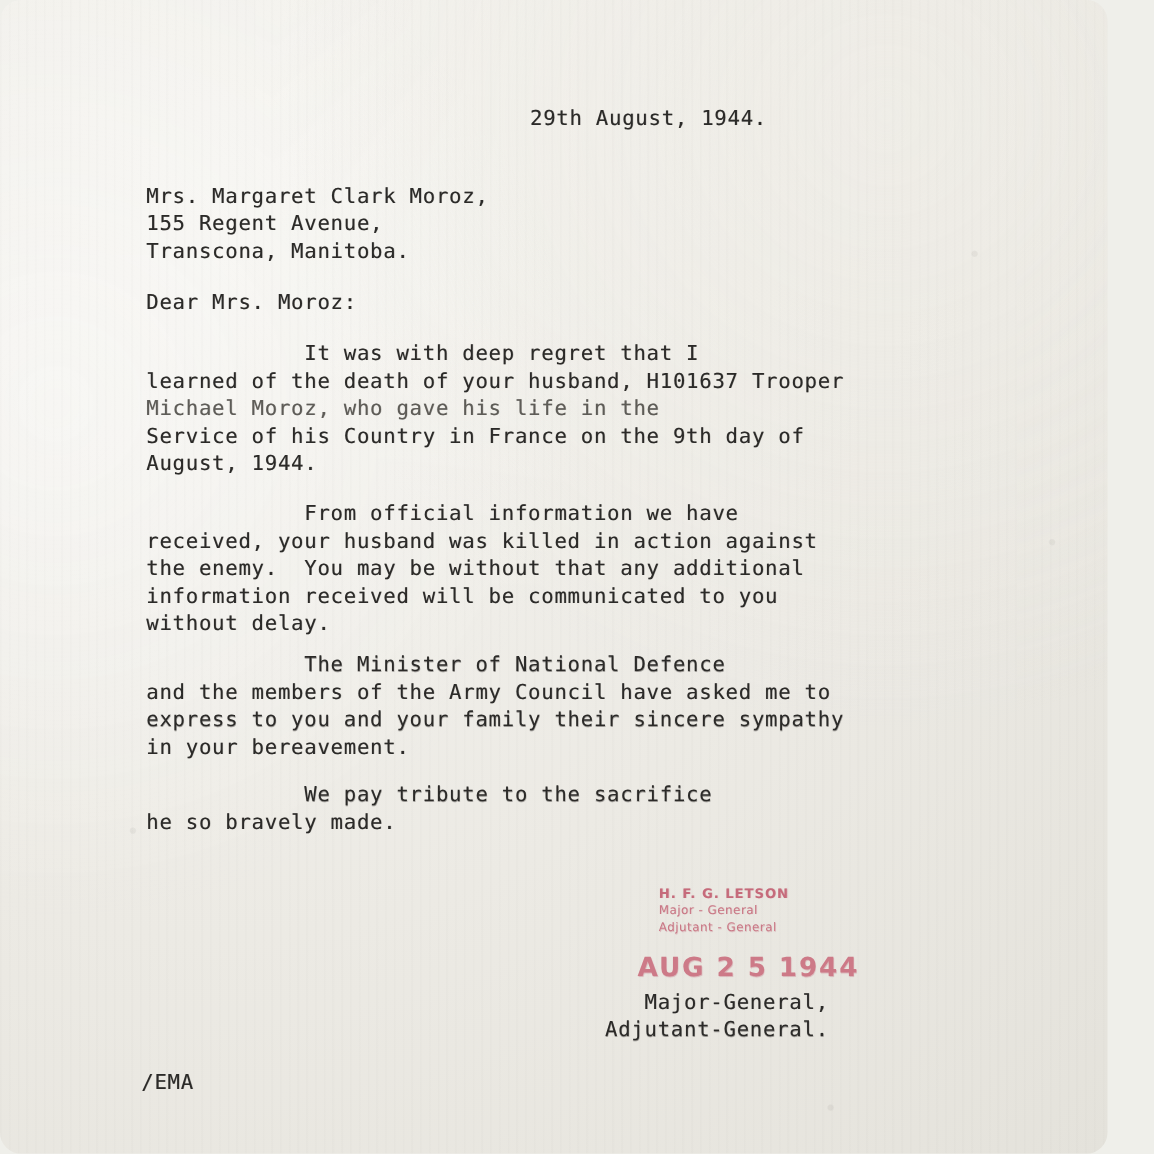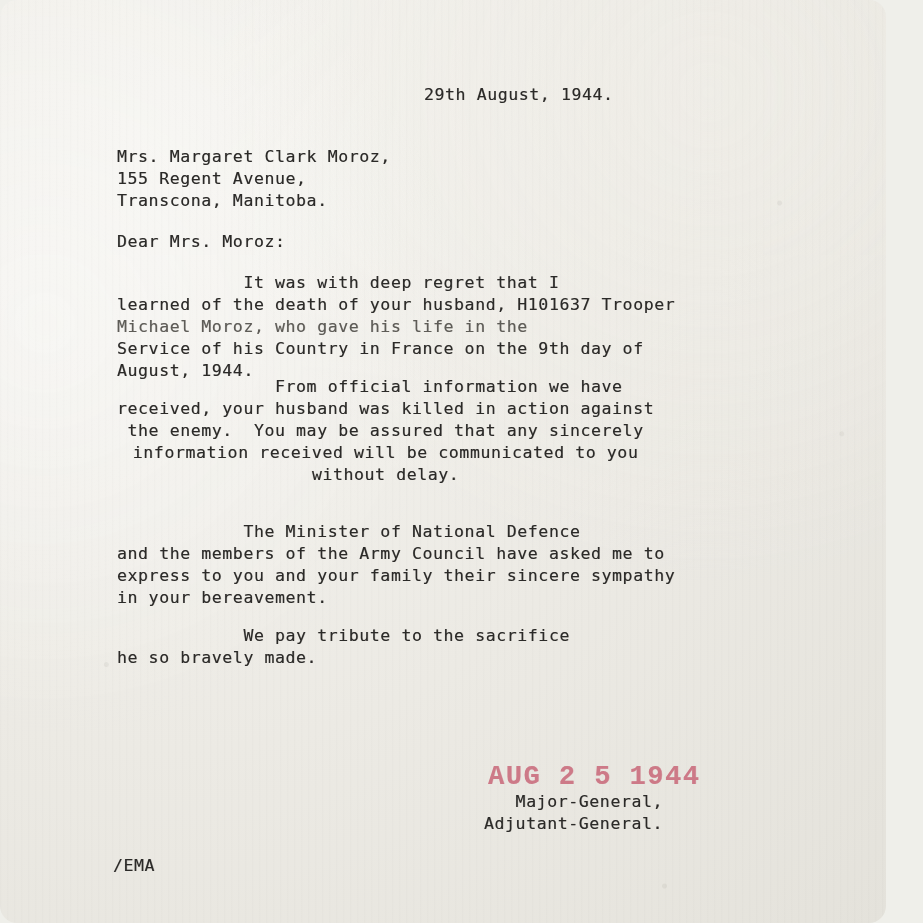--- a/index.html
+++ b/index.html
@@ -65,21 +65,21 @@
       0.4px 0.3px 0 rgba(60,58,54,0.35),
       -0.3px 0.2px 0 rgba(60,58,54,0.18);
     z-index: 3;
   }
   .faded { color: #4a4843; opacity: 0.88; }
 
   #date-line        { left: 424px; top: 84px; }
   #addressee        { left: 117px; top: 146px; }
   #salutation       { left: 117px; top: 231px; }
   #para-1           { left: 117px; top: 272px; }
-  #para-2           { left: 117px; top: 376px; text-align: center; }
+  #para-2           { left: 117px; top: 400px; }
   #para-3           { left: 117px; top: 521px; }
   #para-4           { left: 117px; top: 625px; }
   #closing          { left: 489px; top: 689px; }
   #signature-block  { left: 484px; top: 791px; text-align: left; }
   #initials         { left: 113px; top: 855px; }
 
   .stamp {
     position: absolute;
     color: #c0566a;
     font-family: "DejaVu Sans", sans-serif;
@@ -96,54 +96,54 @@
     line-height: 14px;
   }
   #stamp-name .sub {
     display: block;
     font-weight: normal;
     font-size: 9.5px;
     letter-spacing: 0.4px;
     opacity: 0.9;
   }
   #stamp-date {
-    left: 488px;
+    left: 510px;
     top: 762px;
-    font-size: 27px;
+    font-size: 21px;
     letter-spacing: 1.5px;
     font-weight: bold;
     color: #c75f72;
     opacity: 0.8;
-    font-family: Liberation Mono, monospace;
   }
   
   .stamp { text-shadow: 0.5px 0.4px 0.6px rgba(190,95,115,0.45); }
 
   .sig-line { display: block; }
 </style>
 </head>
 <body>
 
 <div id="page">
 
   <div class="typed" id="date-line">29th August, 1944.</div>
 
   <div class="typed" id="addressee"><span class="sig-line">Mrs. Margaret Clark Moroz,</span><span class="sig-line">155 Regent Avenue,</span><span class="sig-line">Transcona, Manitoba.</span></div>
 
   <div class="typed" id="salutation">Dear Mrs. Moroz:</div>
 
   <div class="typed" id="para-1"><span class="sig-line">            It was with deep regret that I</span><span class="sig-line">learned of the death of your husband, H101637 Trooper</span><span class="sig-line faded">Michael Moroz, who gave his life in the</span><span class="sig-line">Service of his Country in France on the 9th day of</span><span class="sig-line">August, 1944.</span></div>
 
-  <div class="typed" id="para-2"><span class="sig-line">            From official information we have</span><span class="sig-line">received, your husband was killed in action against</span><span class="sig-line">the enemy.  You may be assured that any sincerely</span><span class="sig-line">information received will be communicated to you</span><span class="sig-line">without delay.</span></div>
+  <div class="typed" id="para-2"><span class="sig-line">            From official information we have</span><span class="sig-line">received, your husband was killed in action against</span><span class="sig-line">the enemy.  You may be without that any additional</span><span class="sig-line">information received will be communicated to you</span><span class="sig-line">without delay.</span></div>
 
   <div class="typed" id="para-3"><span class="sig-line">            The Minister of National Defence</span><span class="sig-line">and the members of the Army Council have asked me to</span><span class="sig-line">express to you and your family their sincere sympathy</span><span class="sig-line">in your bereavement.</span></div>
 
   <div class="typed" id="para-4"><span class="sig-line">            We pay tribute to the sacrifice</span><span class="sig-line">he so bravely made.</span></div>
 
 
+  <div class="stamp" id="stamp-name"><span>H. F. G. LETSON</span><span class="sub">Major - General</span><span class="sub">Adjutant - General</span></div>
 
   <div class="stamp" id="stamp-date">AUG 2 5 1944</div>
 
   <div class="typed" id="signature-block"><span class="sig-line">   Major-General,</span><span class="sig-line">Adjutant-General.</span></div>
 
   <div class="typed" id="initials">/EMA</div>
 
 </div>
 
 </body></html>

